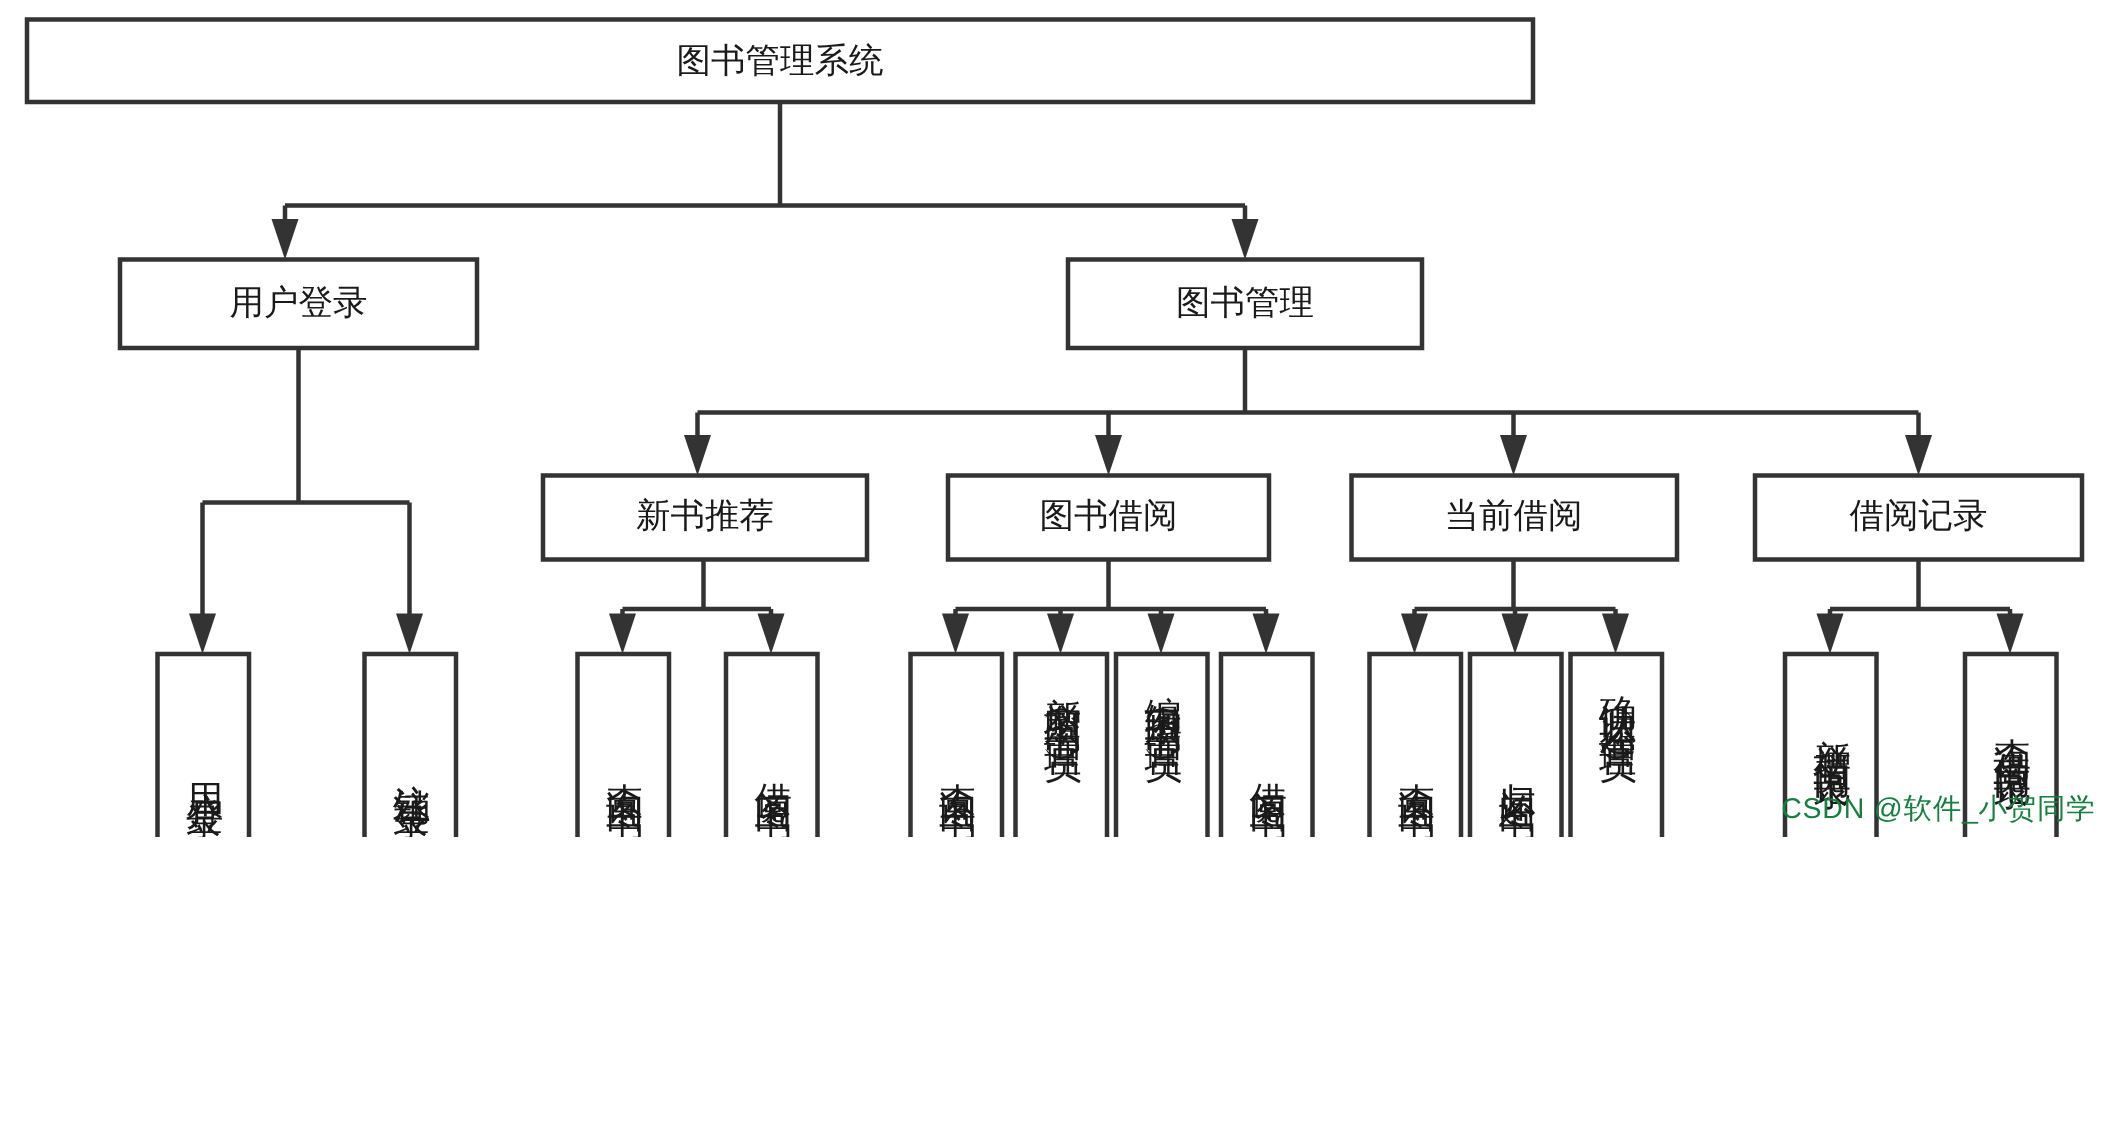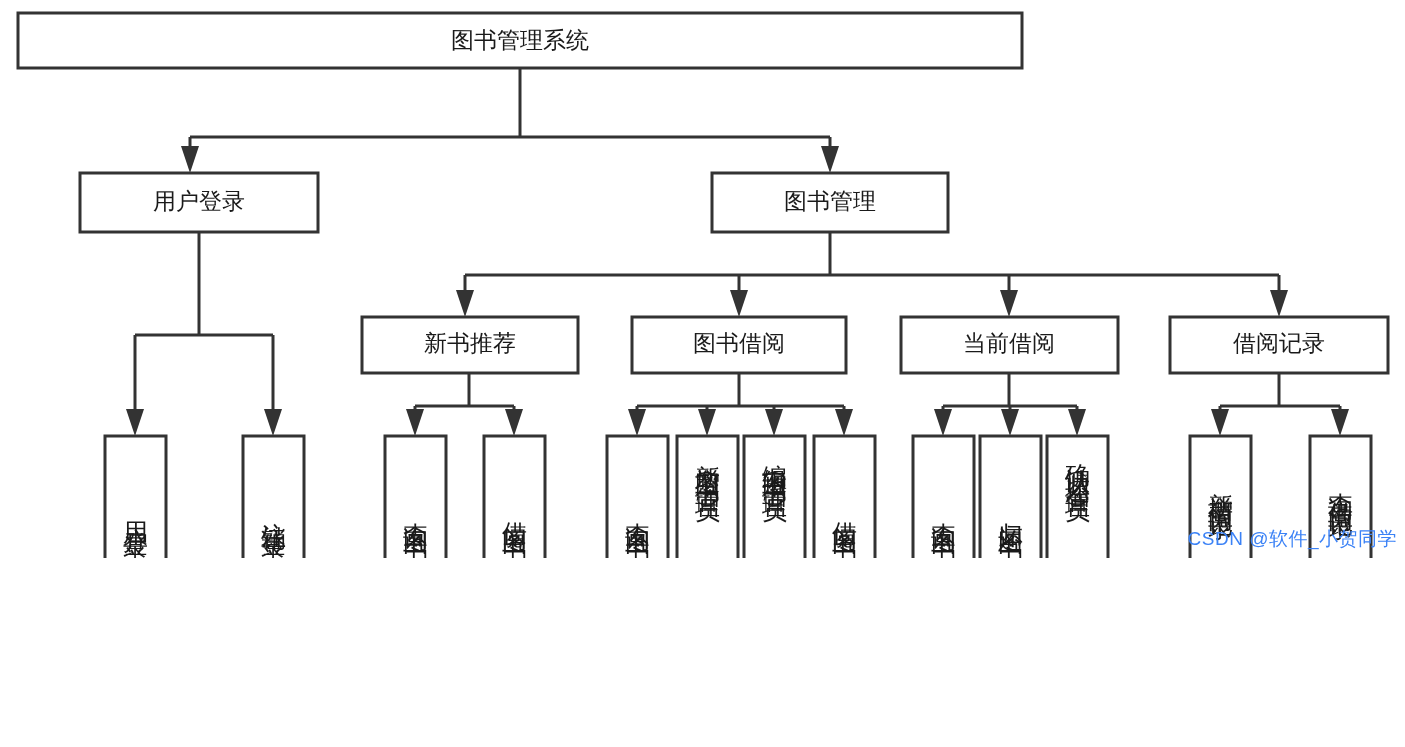--- a/index.html
+++ b/index.html
@@ -62,21 +62,21 @@
     letter-spacing: 5px;
     color: #1a1a1a;
     white-space: pre;
   }
   .watermark {
     position: absolute;
     right: 8px;
     bottom: 6px;
     font-family: "Liberation Sans", "DejaVu Sans", sans-serif;
     font-size: 19px;
-    color: #3b82f6;
+    color: #15803d;
     letter-spacing: 0.5px;
     white-space: pre;
   }
 </style>
 </head>
 <body>
 
 <div id="diagram-root">
 
   <svg class="flow" viewBox="0 0 1405 747">

